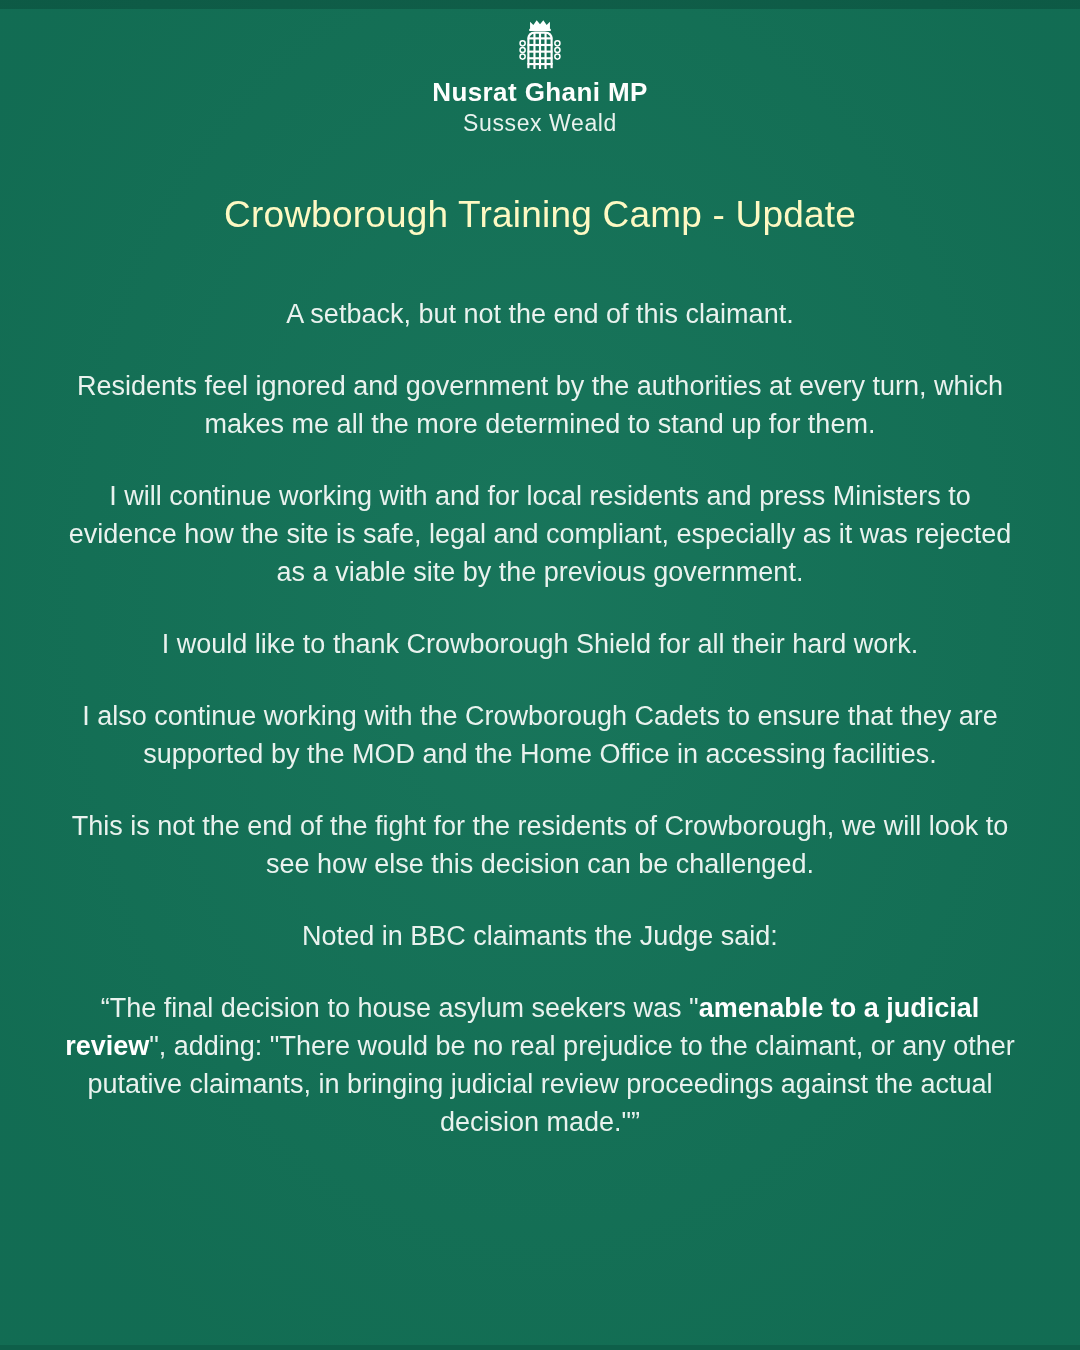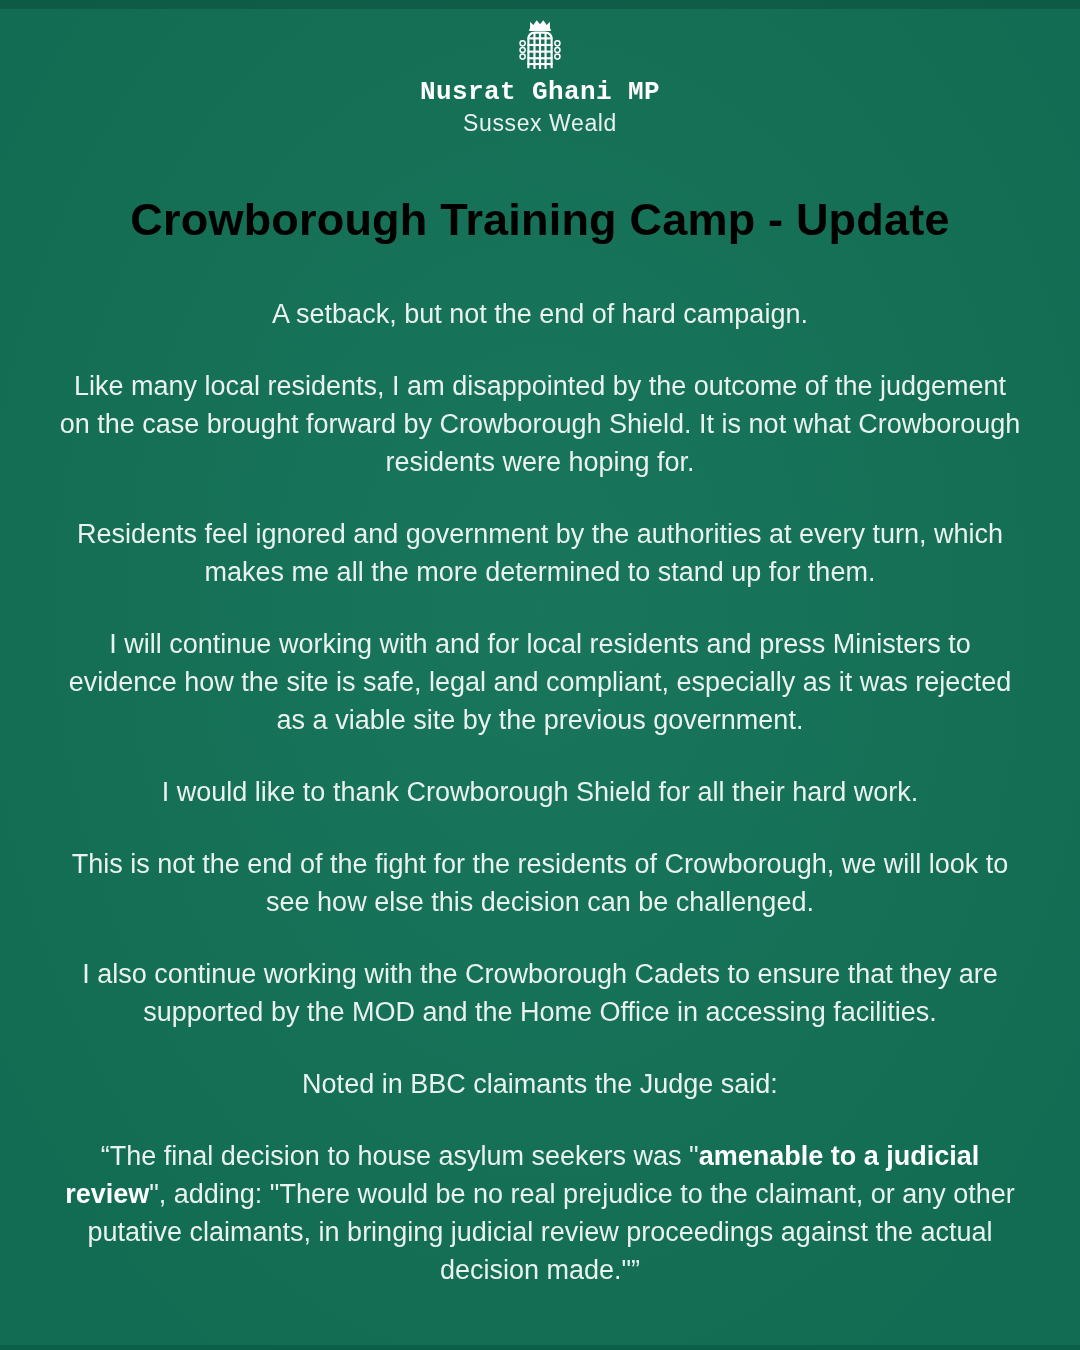--- a/index.html
+++ b/index.html
@@ -46,40 +46,39 @@
     margin: 0 auto 4px auto;
     width: 54px;
     height: 58px;
   }
   .mp-name {
     font-size: 26px;
     font-weight: bold;
     letter-spacing: 0.4px;
     color: #fdfefd;
     line-height: 1.15;
-    font-family: Liberation Mono, monospace;
   }
   .constituency {
     font-size: 23px;
     font-weight: normal;
     letter-spacing: 0.6px;
     color: #e9f2ee;
     margin-top: 2px;
   }
 
   .page-title {
     position: absolute;
     top: 194px;
     left: 0;
     width: 100%;
     text-align: center;
-    font-size: 45px;
-    font-weight: bold;
+    font-size: 37px;
+    font-weight: normal;
     letter-spacing: 0.2px;
-    color: #000000;
+    color: #fef9c3;
     margin: 0;
   }
 
   .content {
     position: absolute;
     top: 295px;
     left: 58px;
     width: 964px;
     text-align: center;
     color: #e9f2ee;
@@ -132,24 +131,23 @@
 
     <line x1="17" y1="58" x2="47" y2="58" stroke="#ffffff" stroke-width="2.6"></line>
   </svg>
   <div class="mp-name">Nusrat Ghani MP</div>
   <div class="constituency">Sussex Weald</div>
 </header>
 
 <h1 class="page-title">Crowborough Training Camp - Update</h1>
 
 <main class="content">
-  <p>A setback, but not the end of hard campaign.</p>
-  <p>Like many local residents, I am disappointed by the outcome of the judgement on the case brought forward by Crowborough Shield. It is not what Crowborough residents were hoping for.</p>
+  <p>A setback, but not the end of this claimant.</p>
   <p>Residents feel ignored and government by the authorities at every turn, which makes me all the more determined to stand up for them.</p>
   <p>I will continue working with and for local residents and press Ministers to evidence how the site is safe, legal and compliant, especially as it was rejected as a viable site by the previous government.</p>
   <p>I would like to thank Crowborough Shield for all their hard work.</p>
+  <p>I also continue working with the Crowborough Cadets to ensure that they are supported by the MOD and the Home Office in accessing facilities.</p>
   <p>This is not the end of the fight for the residents of Crowborough, we will look to see how else this decision can be challenged.</p>
-  <p>I also continue working with the Crowborough Cadets to ensure that they are supported by the MOD and the Home Office in accessing facilities.</p>
   <p>Noted in BBC claimants the Judge said:</p>
   <p class="quote"><span>“The final decision to house asylum seekers was "</span><b>amenable to a judicial review</b><span>", adding: "There would be no real prejudice to the claimant, or any other putative claimants, in bringing judicial review proceedings against the actual decision made."”</span></p>
 </main>
 
 <div class="edge-bottom"></div>
 
 </body></html>

